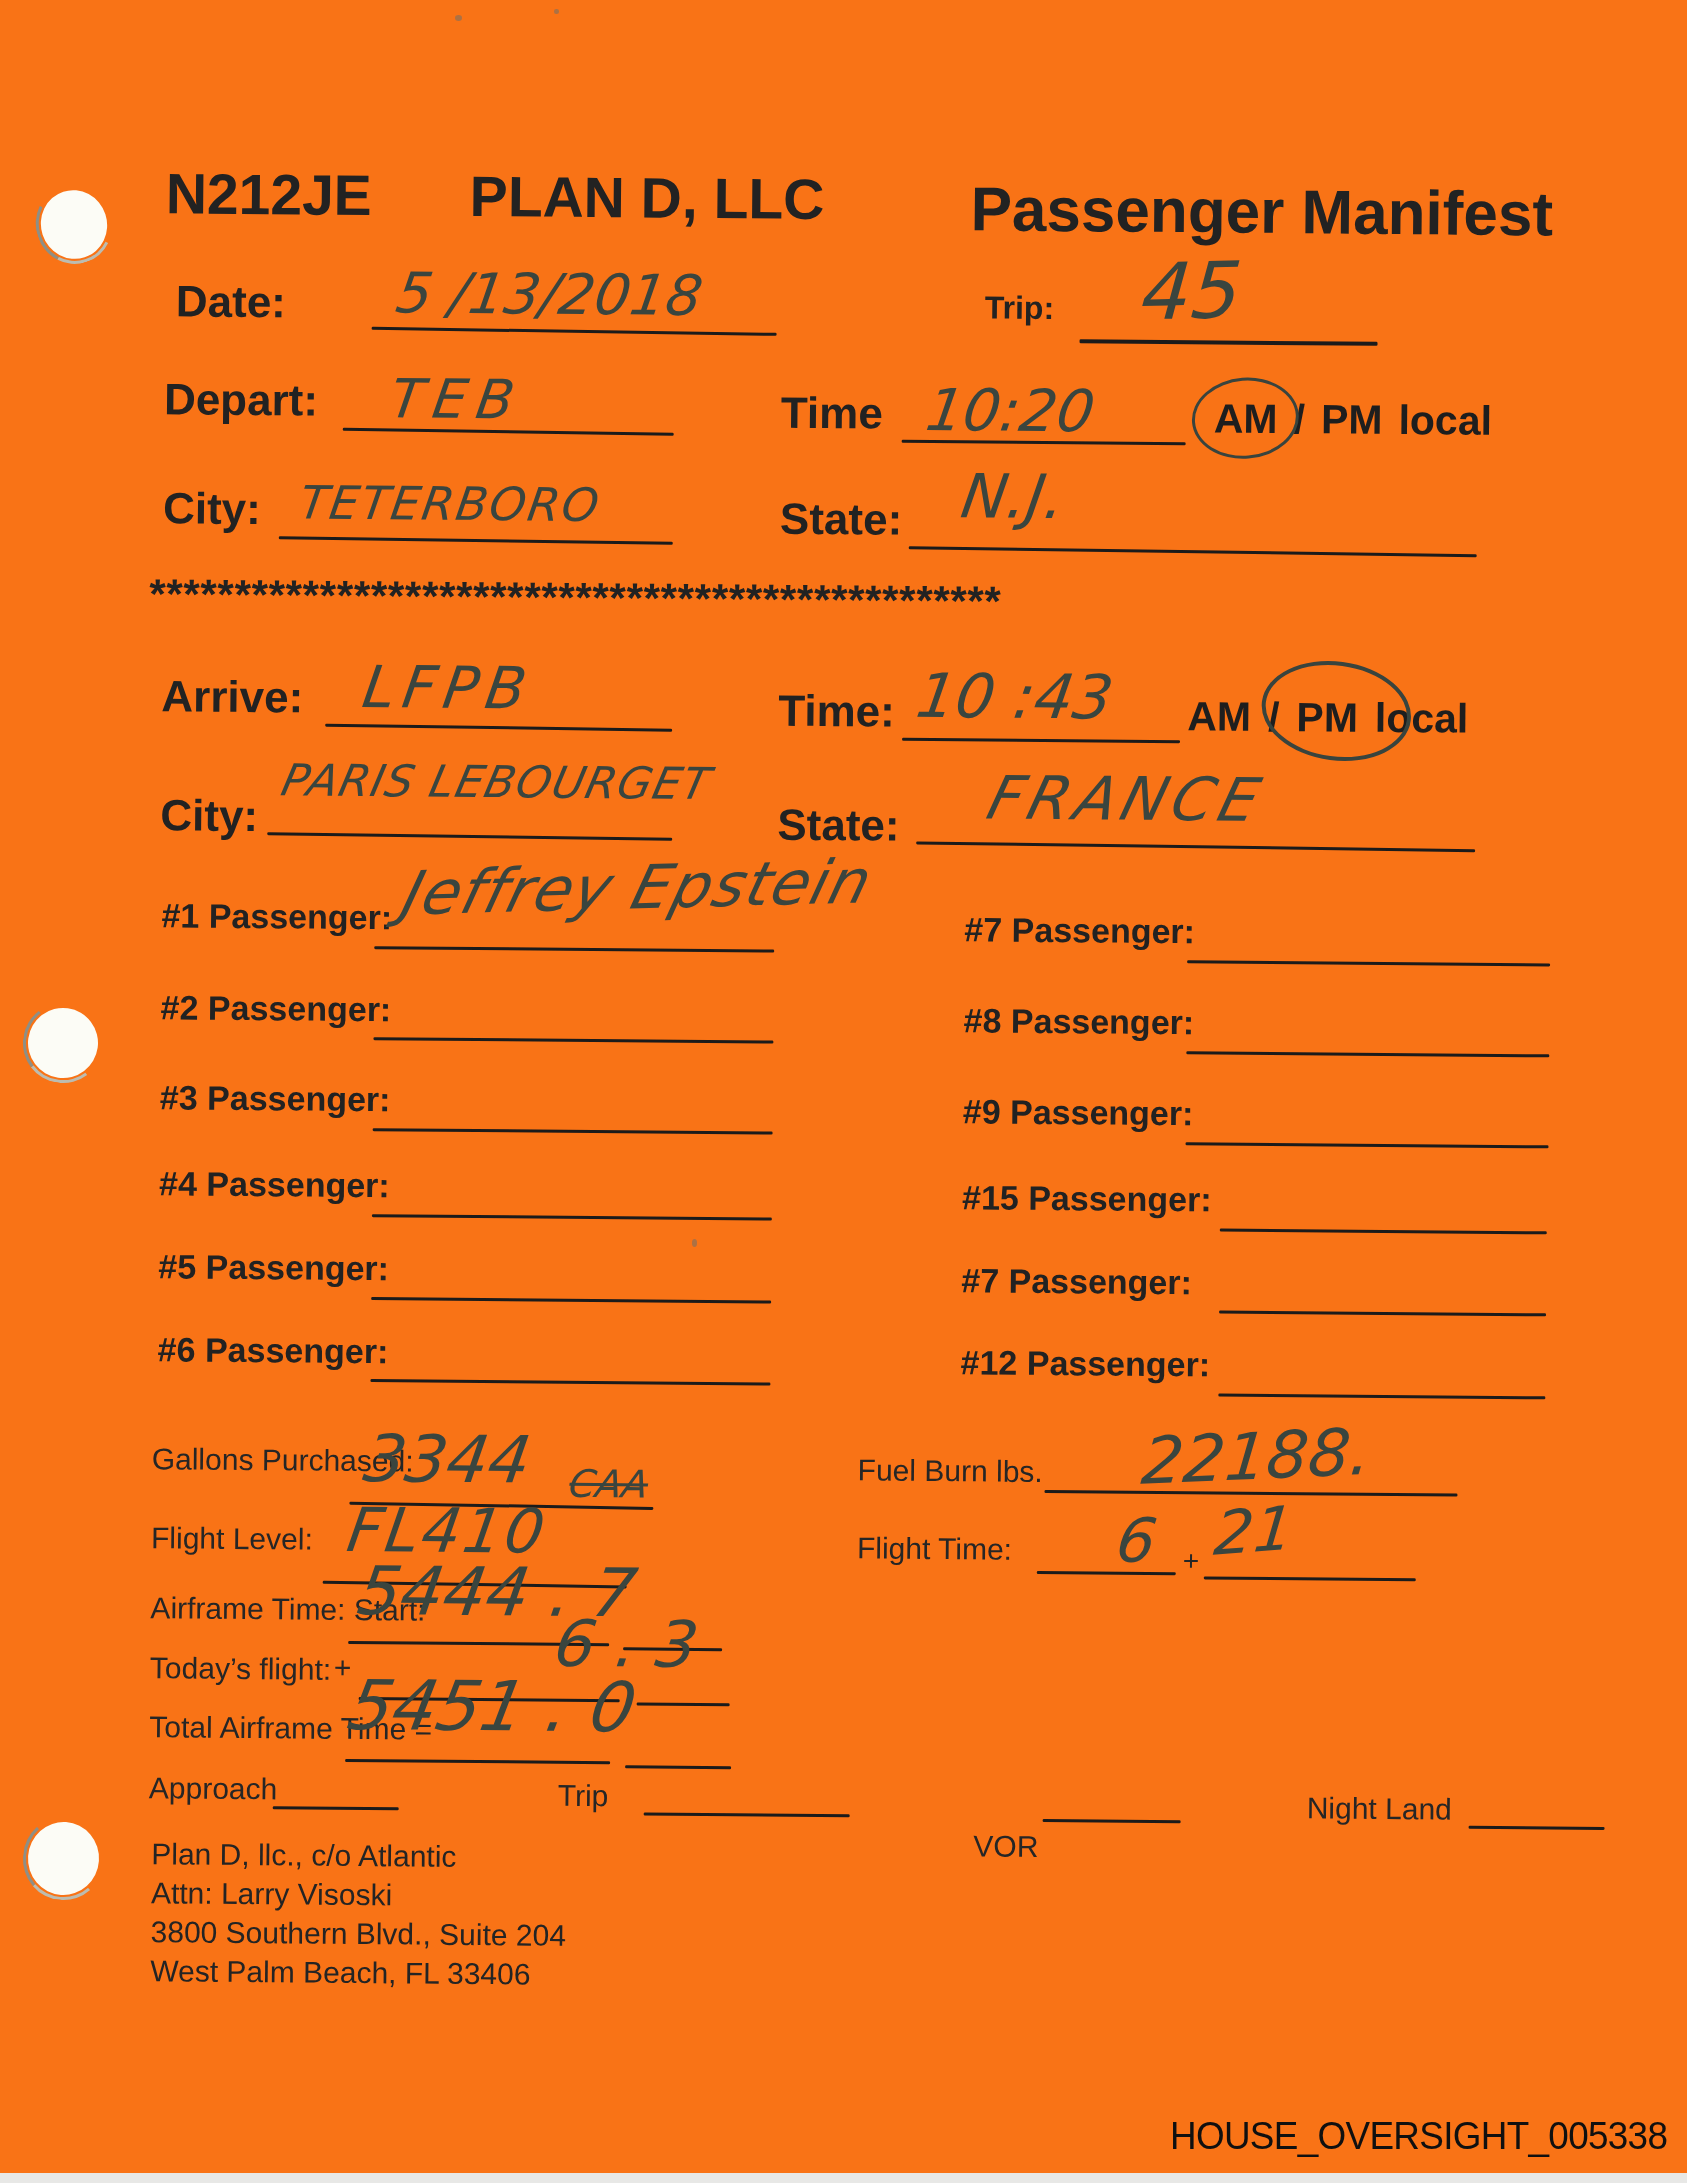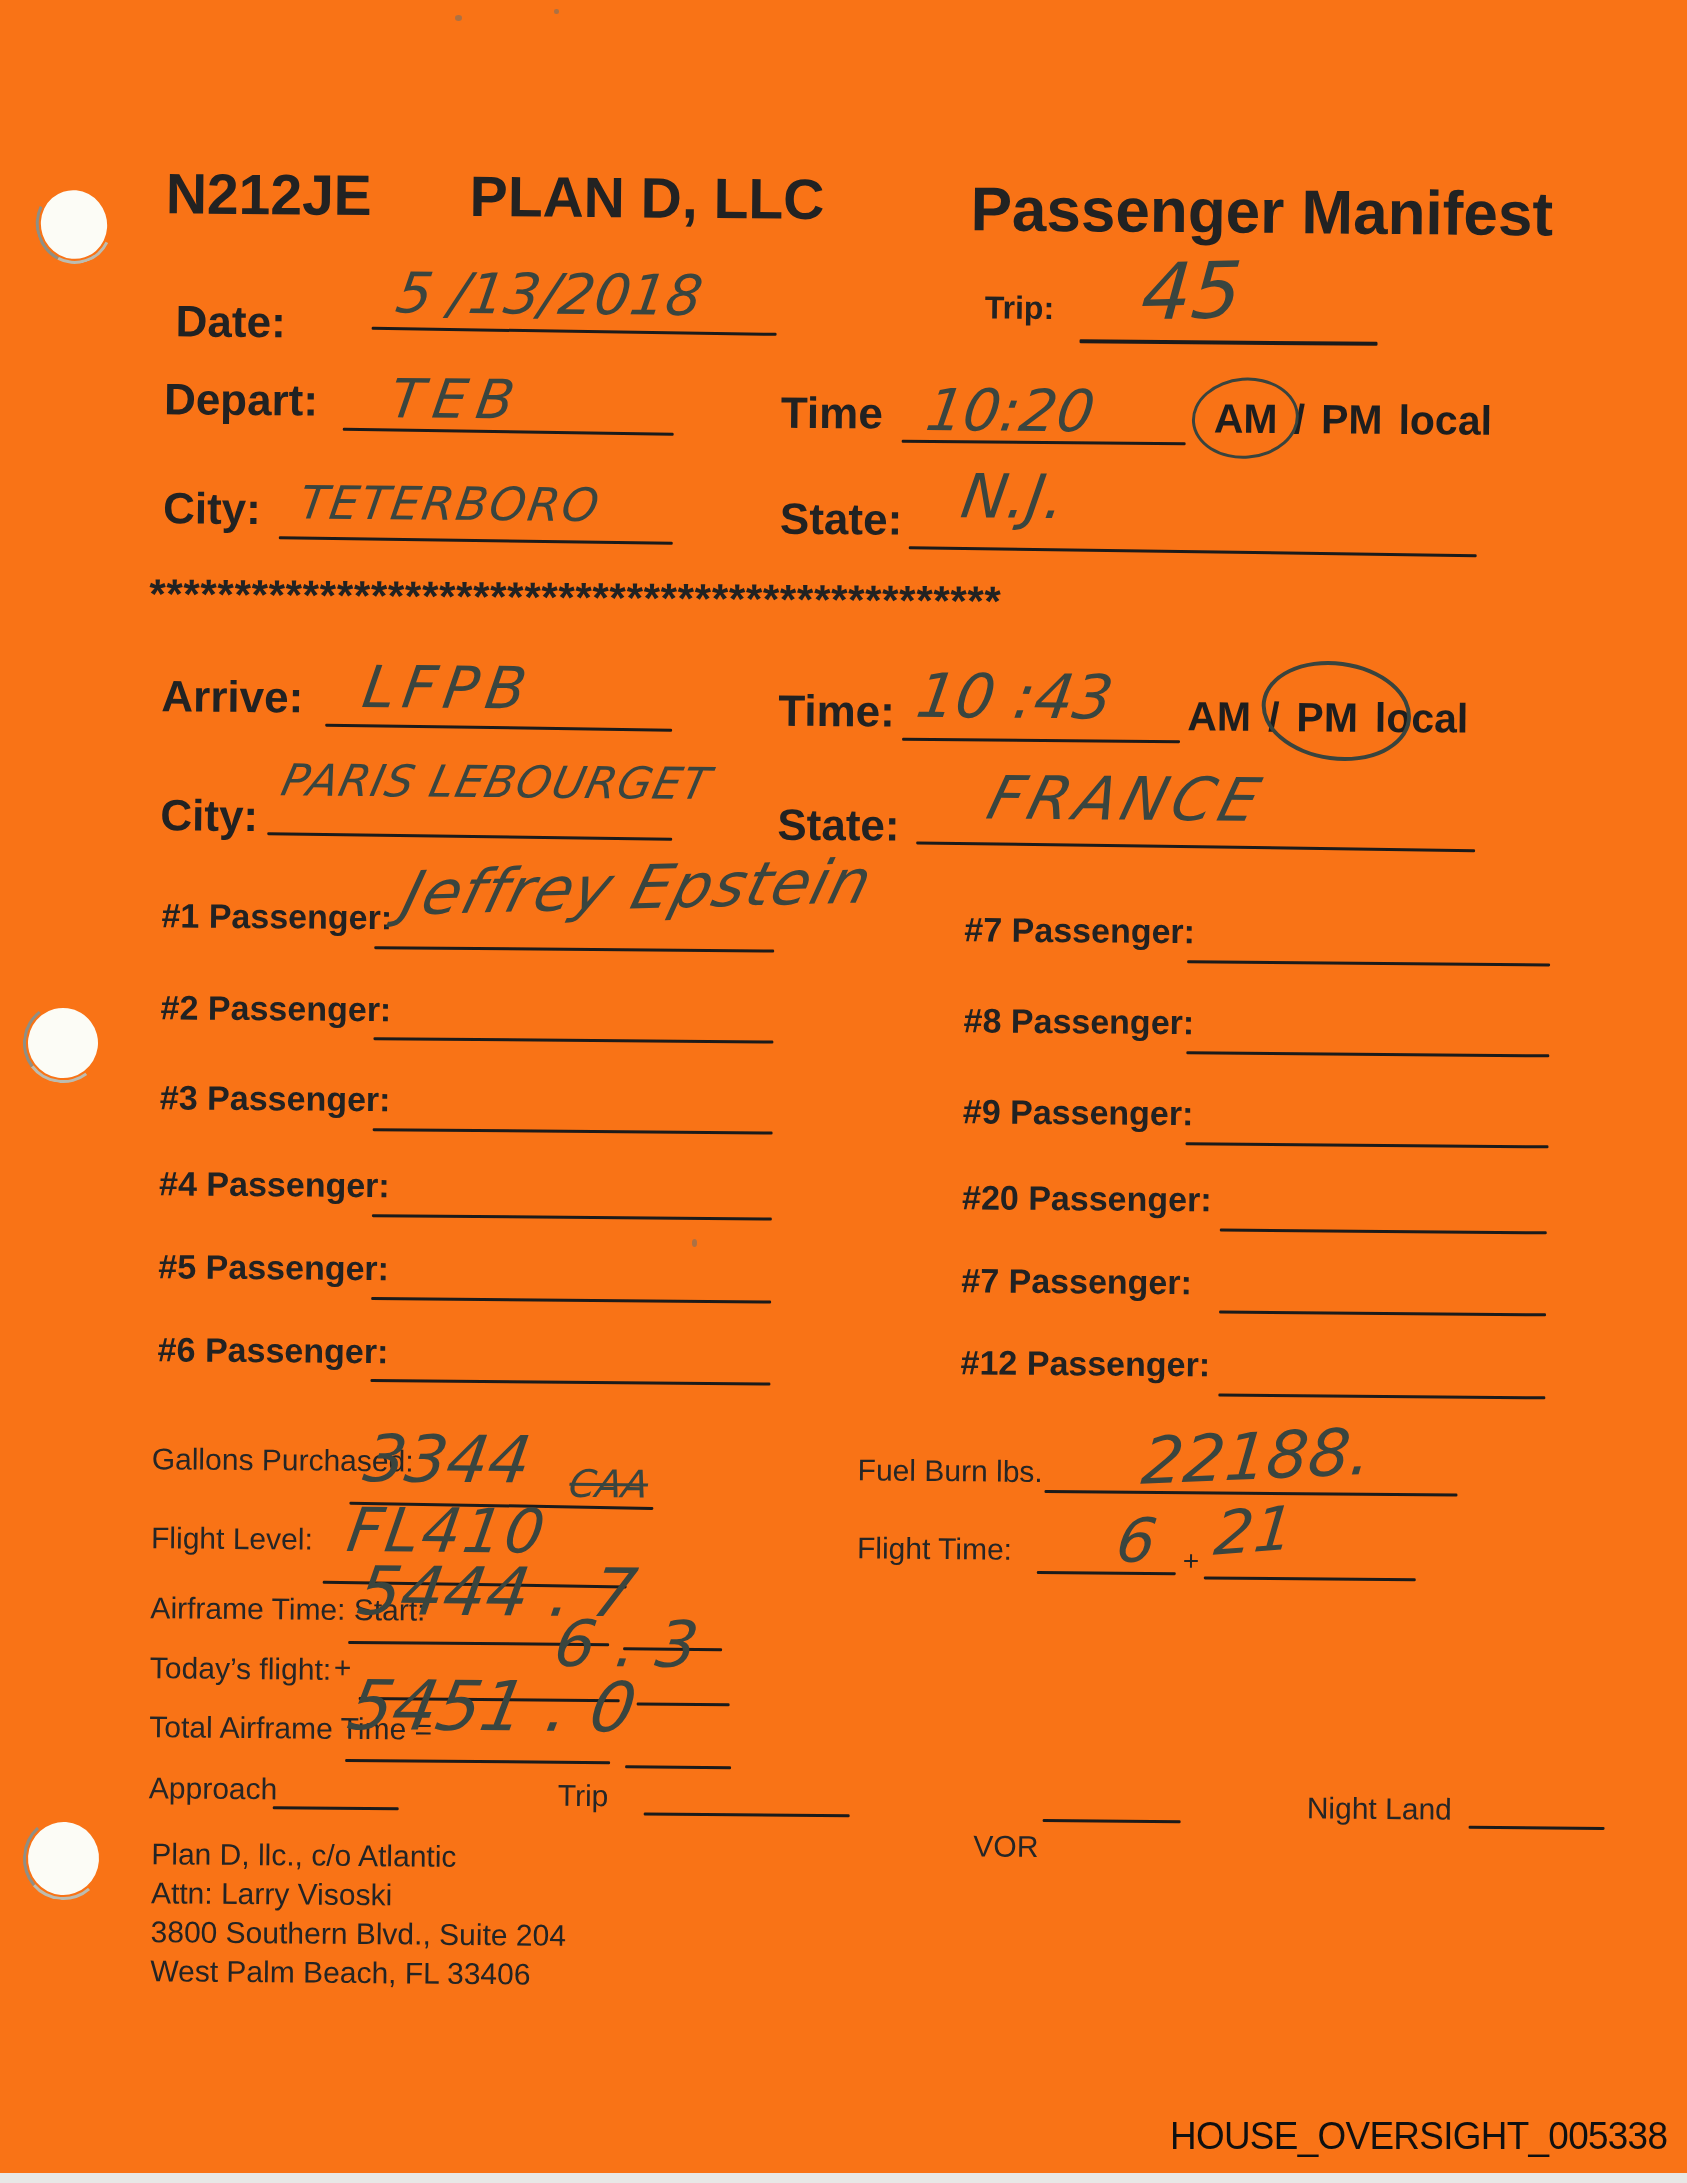--- a/index.html
+++ b/index.html
@@ -31,21 +31,21 @@
   <div class="speck" style="left:455px;top:14.6px;width:7.3px;height:6px;"></div>
   <div class="speck" style="left:554px;top:9.3px;width:4.6px;height:4.6px;"></div>
   <div class="speck" style="left:692px;top:1239px;width:5.3px;height:8px;"></div>
 
   <div class="sheet">
 
     <span class="abs lbl" style="left:162px;top:165px;font-size:57px;">N212JE</span>
     <span class="abs lbl" style="left:466px;top:165px;font-size:57px;">PLAN D, LLC</span>
     <span class="abs lbl" style="left:967px;top:171px;font-size:62px;">Passenger Manifest</span>
 
-    <span class="abs lbl" style="left:173px;top:279px;font-size:44px;margin-top:20px;">Date:</span>
+    <span class="abs lbl" style="left:173px;top:279px;font-size:44px;">Date:</span>
     <div class="ul" style="left:369px;top:326px;width:405px;transform:rotate(0.35deg);"></div>
     <span class="abs hw" style="left:394px;top:263px;font-size:56px;">5 /13/2018</span>
     <span class="abs lbl" style="left:982px;top:284px;font-size:32px;">Trip:</span>
     <div class="ul" style="left:1077px;top:331px;width:298px;height:4px;"></div>
     <span class="abs hw" style="left:1139px;top:243px;font-size:78px;transform:skewX(-6deg) rotate(-2deg);">45</span>
 
     <span class="abs lbl" style="left:162px;top:377px;font-size:44px;">Depart:</span>
     <div class="ul" style="left:341px;top:427px;width:331px;transform:rotate(0.4deg);"></div>
     <span class="abs hw" style="left:389px;top:370px;font-size:54px;letter-spacing:9.3px;">TEB</span>
     <span class="abs lbl" style="left:779px;top:385px;font-size:44px;">Time</span>
@@ -110,21 +110,21 @@
 
     <div class="abs lbl" style="left:967px;top:905px;font-size:34px;"><span>#7</span>&nbsp;<span>Passenger:</span></div>
     <div class="ul" style="left:1190px;top:951px;width:363px;"></div>
 
     <div class="abs lbl" style="left:967px;top:996px;font-size:34px;"><span>#8</span>&nbsp;<span>Passenger:</span></div>
     <div class="ul" style="left:1190px;top:1042px;width:363px;"></div>
 
     <div class="abs lbl" style="left:967px;top:1087px;font-size:34px;"><span>#9</span>&nbsp;<span>Passenger:</span></div>
     <div class="ul" style="left:1190px;top:1133px;width:363px;"></div>
 
-    <div class="abs lbl" style="left:967px;top:1173px;font-size:34px;"><span>#20</span>&nbsp;<span>Passenger:</span></div>
+    <div class="abs lbl" style="left:967px;top:1173px;font-size:34px;"><span>#15</span>&nbsp;<span>Passenger:</span></div>
     <div class="ul" style="left:1225px;top:1219px;width:327px;"></div>
 
     <div class="abs lbl" style="left:967px;top:1256px;font-size:34px;"><span>#7</span>&nbsp;<span>Passenger:</span></div>
     <div class="ul" style="left:1225px;top:1301px;width:327px;"></div>
 
     <div class="abs lbl" style="left:967px;top:1338px;font-size:34px;"><span>#12</span>&nbsp;<span>Passenger:</span></div>
     <div class="ul" style="left:1225px;top:1384px;width:327px;"></div>
 
     <span class="abs lbl2" style="left:159px;top:1444px;font-size:30px;">Gallons Purchased:</span>
     <div class="ul" style="left:357px;top:1501px;width:304px;transform:rotate(0.5deg);"></div>

